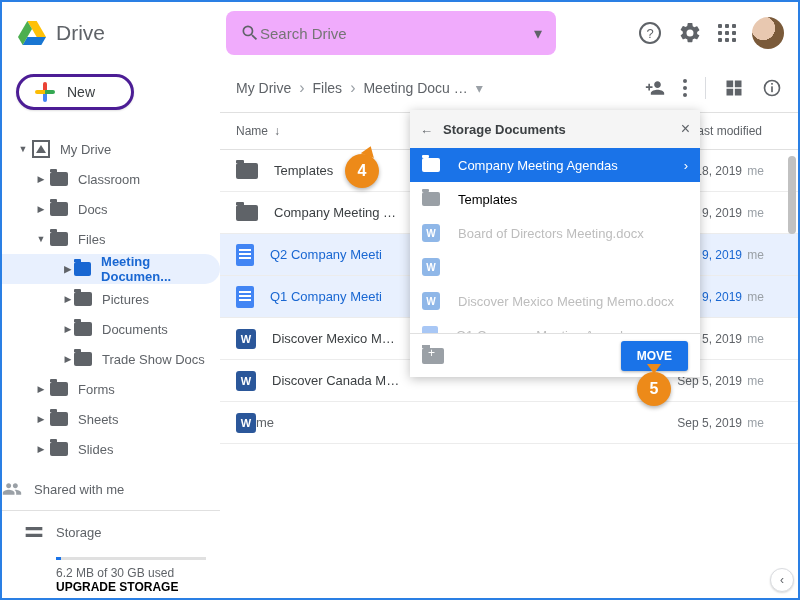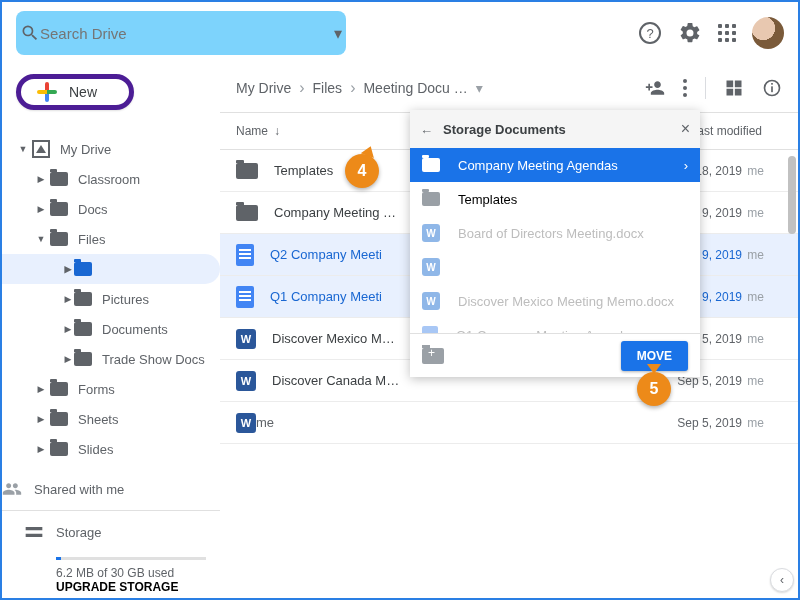--- a/index.html
+++ b/index.html
@@ -3,32 +3,32 @@
 <meta charset="utf-8">
 <style>
   * { box-sizing: border-box; margin: 0; padding: 0; font-family: Arial, sans-serif; }
   body { width: 800px; height: 600px; overflow: hidden; background: #fff; border: 2px solid #2a7fe4; position: relative; }
 
   
   .header { height: 62px; display: flex; align-items: center; padding: 0 14px; }
   .logo-wrap { display: flex; align-items: center; gap: 8px; width: 210px; }
   .drive-logo { width: 32px; height: 32px; }
   .app-name { font-size: 21px; color: #5f6368; }
-  .search-bar { flex: 0 0 330px; height: 44px; background: #7dd3fc; border-radius: 8px; display: flex; align-items: center; padding: 0 4px; }
+  .search-bar { flex: 0 0 330px; height: 44px; background: #f0abfc; border-radius: 8px; display: flex; align-items: center; padding: 0 14px; }
   .search-bar input { border: none; background: transparent; font-size: 15px; color: #5f6368; flex: 1; outline: none; }
   .search-bar .si { color: #5f6368; }
   .search-bar .dd { color: #5f6368; margin-left: auto; }
   .header-right { margin-left: auto; display: flex; align-items: center; gap: 16px; color: #5f6368; }
   .icon-btn { width: 24px; height: 24px; display: inline-flex; align-items: center; justify-content: center; cursor: pointer; }
   .avatar { width: 32px; height: 32px; border-radius: 50%; background: radial-gradient(circle at 35% 35%, #e8c8b0 0 40%, #7a5a3a 41% 100%); }
 
   
   .main { display: flex; height: calc(600px - 64px); }
   .sidebar { width: 218px; padding: 6px 0; display: flex; flex-direction: column; }
-  .new-btn { width: 118px; height: 46px; border: 5px solid #4c1d95; border-radius: 23px; background: #fff; box-shadow: 0 1px 2px rgba(0,0,0,0.12); display: flex; align-items: center; gap: 10px; font-size: 14px; color: #3c4043; margin: 4px 0 24px 14px; cursor: pointer; padding-left: 14px; }
+  .new-btn { width: 118px; height: 46px; border: 3px solid #4c1d95; border-radius: 23px; background: #fff; box-shadow: 0 1px 2px rgba(0,0,0,0.12); display: flex; align-items: center; gap: 10px; font-size: 14px; color: #3c4043; margin: 4px 0 24px 14px; cursor: pointer; padding-left: 14px; }
   .plus { position: relative; width: 24px; height: 24px; }
   .plus::before, .plus::after { content: ""; position: absolute; }
   .plus::before { left: 10px; top: 2px; width: 4px; height: 20px; background: linear-gradient(#ea4335 0 50%, #4285f4 50% 100%); border-radius: 2px; }
   .plus::after { left: 2px; top: 10px; width: 20px; height: 4px; background: linear-gradient(90deg,#fbbc05 0 50%, #34a853 50% 100%); border-radius: 2px; }
   .tree { font-size: 13px; color: #5f6368; }
   .tree-row { display: flex; align-items: center; height: 30px; cursor: pointer; }
   .tri { width: 18px; text-align: center; color: #5f6368; font-size: 9px; }
   .folder-icon { width: 18px; height: 14px; background: #5f6368; border-radius: 2px; position: relative; margin-right: 10px; }
   .folder-icon::before { content: ""; position: absolute; top: -3px; left: 0; width: 7px; height: 3px; background: #5f6368; border-radius: 1px 1px 0 0; }
   .folder-icon-dark { width: 18px; height: 14px; background: #3c4043; border-radius: 2px; position: relative; margin-right: 10px; }
@@ -110,20 +110,28 @@
   .apps-icon span { background: #5f6368; border-radius: 1px; }
   .dots-v { display:flex; flex-direction:column; gap:3px; }
   .dots-v span { width:4px; height:4px; background:#5f6368; border-radius:50%; }
 
   .list-sc { position:absolute; right:2px; top:160px; width:8px; height:78px; background:#c1c1c1; border-radius:4px; }
 </style>
 </head>
 <body>
 
 <div class="header">
+  <div class="logo-wrap">
+    <svg class="drive-logo" viewBox="0 0 48 48">
+      <polygon fill="#FFC107" points="17,6 31,6 45,30 31,30"></polygon>
+      <polygon fill="#1976D2" points="9.9,42 16.9,30 45,30 38,42"></polygon>
+      <polygon fill="#4CAF50" points="3,30 17,6 24,18 10,42"></polygon>
+    </svg>
+    <span class="app-name">Drive</span>
+  </div>
   <div class="search-bar">
     <svg class="si" width="20" height="20" viewBox="0 0 24 24">
         <path fill="#5f6368" d="M15.5 14h-.79l-.28-.27A6.471 6.471 0 0016 9.5 6.5 6.5 0 109.5 16c1.61 0 3.09-.59 4.23-1.57l.27.28v.79l5 4.99L20.49 19l-4.99-5zm-6 0C7.01 14 5 11.99 5 9.5S7.01 5 9.5 5 14 7.01 14 9.5 11.99 14 9.5 14z"></path>
       </svg>
     <input placeholder="Search Drive" style="">
     <span class="dd">▾</span>
   </div>
   <div class="header-right">
     <svg class="icon-btn" viewBox="0 0 24 24">
         <circle cx="12" cy="12" r="10" fill="none" stroke="#5f6368" stroke-width="2"></circle>
@@ -174,20 +182,21 @@
           <span>Docs</span>
         </div>
       <div class="tree-row pd2">
           <span class="tri">▼</span>
           <span class="folder-icon"></span>
           <span>Files</span>
         </div>
       <div class="tree-row pd4 selected">
           <span class="tri">▶</span>
           <span class="folder-icon-dark"></span>
+          <span>Meeting Documen...</span>
         </div>
       <div class="tree-row pd4">
           <span class="tri">▶</span>
           <span class="folder-icon"></span>
           <span>Pictures</span>
         </div>
       <div class="tree-row pd4">
           <span class="tri">▶</span>
           <span class="folder-icon"></span>
           <span>Documents</span>

